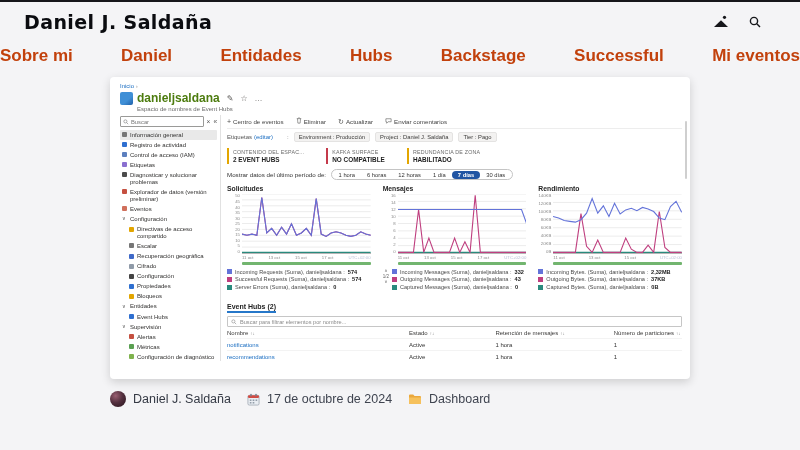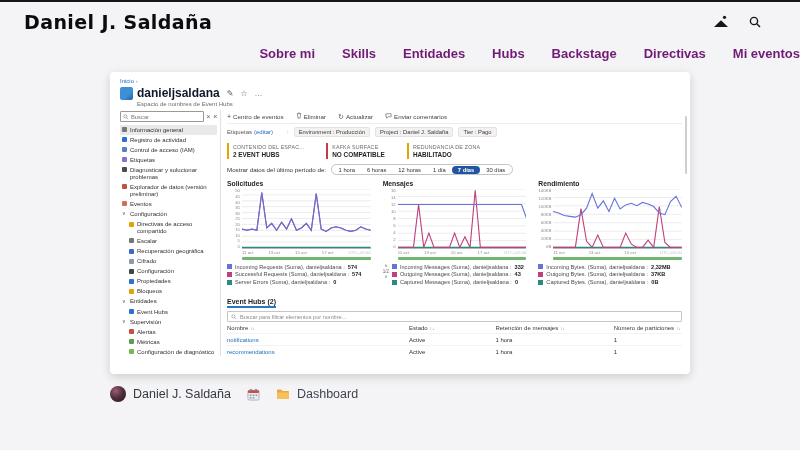--- a/index.html
+++ b/index.html
@@ -2,31 +2,31 @@
 <html><head>
 <meta charset="utf-8">
 <style>
   html,body{margin:0;padding:0;width:800px;height:450px;overflow:hidden;}
   body{background:#f4f4f6;font-family:"Liberation Sans",sans-serif;}
   .topline{height:2px;background:#16161a;}
   .site-header{display:flex;align-items:center;justify-content:space-between;padding:9px 24px 0;}
   .logo{font-family:"DejaVu Sans",sans-serif;font-weight:800;font-size:19px;letter-spacing:.4px;color:#0b0c10;cursor:pointer;}
   .header-icons{display:flex;gap:18px;align-items:center;margin-right:14px;}
   .hicon{cursor:pointer;display:flex;align-items:center;}
-  .site-nav{display:flex;justify-content:flex-end;gap:27px;margin-top:13px;font-size:13px;font-weight:700;color:#701a75;}
+  .site-nav{display:flex;justify-content:space-between;gap:27px;margin-top:13px;font-size:17px;font-weight:700;color:#c2410c;}
   .nav-link{cursor:pointer;white-space:nowrap;}
   
   .post-card{position:relative;width:580px;height:302px;margin:11px auto 0;background:#fff;border-radius:4px;
              box-shadow:0 3px 10px rgba(0,0,0,.16);padding:6px 8px;box-sizing:border-box;color:#333;}
   .az-scroll{position:absolute;right:3px;top:44px;width:2.5px;height:58px;background:#cfcfcf;border-radius:2px;}
   .az-breadcrumb{font-size:6px;color:#1b6ec2;display:flex;gap:2px;align-items:center;padding-left:2px;}
   .bc-sep{color:#888;font-size:5px;}
   .az-titlebar{display:flex;align-items:center;gap:4px;margin-top:2px;padding-left:2px;}
   .az-ns-icon{width:13px;height:13px;border-radius:2px;background:linear-gradient(140deg,#3f8fd6 60%,#1e5fa8);flex:none;}
-  .az-title{font-size:12px;font-weight:700;color:#0f172a;}
+  .az-title{font-size:12px;font-weight:700;color:#4d7c0f;}
   .az-act{font-size:8px;color:#605e5c;margin-left:3px;cursor:pointer;}
   .az-subtitle{font-size:6px;color:#6b6b6b;margin:1px 0 3px 19px;}
   .az-body{display:flex;height:246px;}
   .az-sidebar{width:103px;flex:none;border-right:1px solid #e1e1e1;padding:1px 3px 0 2px;overflow:hidden;box-sizing:border-box;}
   .az-search{display:flex;align-items:center;gap:3px;}
   .az-searchbox{flex:1;display:flex;align-items:center;gap:2px;border:1px solid #9a9a98;border-radius:1px;height:9px;padding:0 2px;font-size:5.8px;color:#777;}
   .az-sx{font-size:6.5px;color:#555;cursor:pointer;}
   .az-menu{margin-top:3px;}
   .az-item{display:flex;align-items:flex-start;gap:3px;padding:1.6px 2px;font-size:6px;color:#323130;line-height:1.15;border-radius:1px;cursor:pointer;}
   .az-item.selected{background:#e9e9e9;}
@@ -100,25 +100,25 @@
       <svg width="14" height="14" viewBox="0 0 14 14">
           <circle cx="6" cy="6" r="3.6" fill="none" stroke="#15161a" stroke-width="1.4"></circle>
           <path d="M8.8 8.8 L12 12" stroke="#15161a" stroke-width="1.4"></path>
         </svg>
     </span>
   </div>
 </header>
 
 <nav class="site-nav" id="nav">
     <a class="nav-link">Sobre mi</a>
-    <a class="nav-link">Skills</a>
+    <a class="nav-link">Daniel</a>
     <a class="nav-link">Entidades</a>
     <a class="nav-link">Hubs</a>
     <a class="nav-link">Backstage</a>
-    <a class="nav-link">Directivas</a>
+    <a class="nav-link">Successful</a>
     <a class="nav-link">Mi eventos</a>
   </nav>
 
 <div class="post-card">
   <div class="az-scroll"></div>
   <div class="az-breadcrumb">
     <span>Inicio</span>
     <span class="bc-sep">›</span>
   </div>
   <div class="az-titlebar">
@@ -519,20 +519,21 @@
         <rect x="8.9" y="0.8" width="1.6" height="3" rx=".8" fill="#75808c"></rect>
         <g fill="#8a95a1">
           <rect x="3" y="7" width="1.8" height="1.5"></rect>
           <rect x="6.1" y="7" width="1.8" height="1.5"></rect>
           <rect x="9.2" y="7" width="1.8" height="1.5"></rect>
           <rect x="3" y="9.8" width="1.8" height="1.5"></rect>
           <rect x="6.1" y="9.8" width="1.8" height="1.5"></rect>
         </g>
       </svg>
   </span>
+  <span>17 de octubre de 2024</span>
   <span class="mi">
     <svg width="14" height="12" viewBox="0 0 14 12">
         <path d="M1 2.5a1 1 0 0 1 1-1h3.2l1.3 1.6H12a1 1 0 0 1 1 1V10a1 1 0 0 1-1 1H2a1 1 0 0 1-1-1z" fill="#eba83c"></path>
         <path d="M1 4.5h12V10a1 1 0 0 1-1 1H2a1 1 0 0 1-1-1z" fill="#f6c15c"></path>
       </svg>
   </span>
   <span>Dashboard</span>
 </div>
 
 </body></html>

